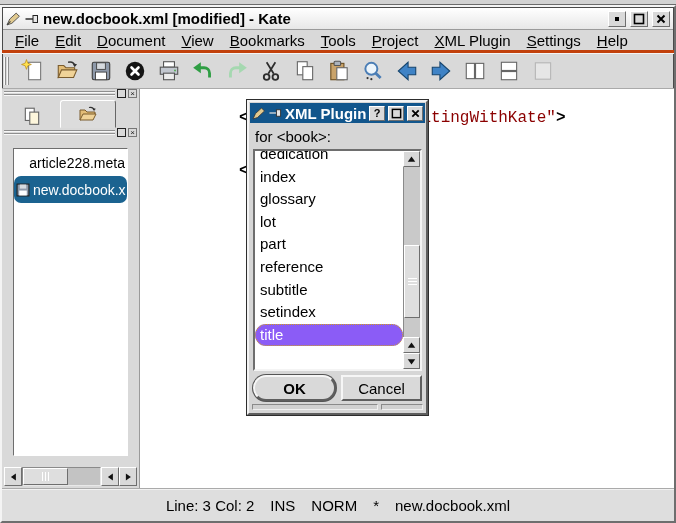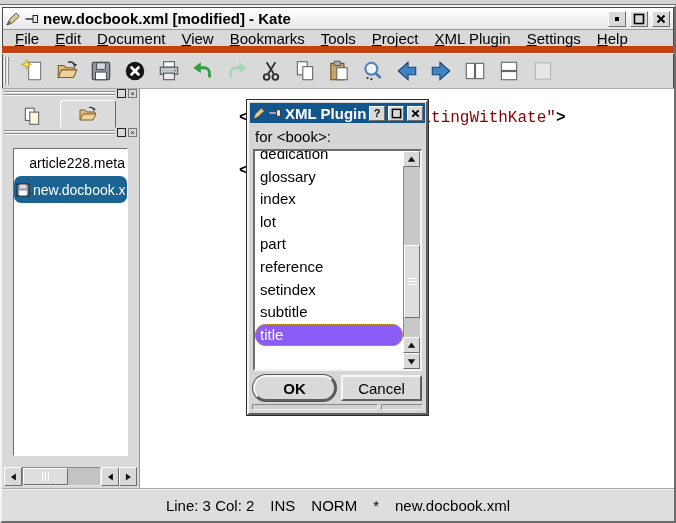--- a/index.html
+++ b/index.html
@@ -17,21 +17,21 @@
     background:#d9d9d9; border:2px solid; border-color:#f4f4f4 #6e6e6e #6e6e6e #f4f4f4;
     box-shadow:0 0 0 1px #4a4a4a inset; display:flex; flex-direction:column; }
 
   .titlebar { height:22px; margin:1px; background:linear-gradient(#ffffff,#e7e7e7);
     display:flex; align-items:center; gap:4px; padding:0 3px; border-bottom:1px solid #9a9a9a; }
   .titlebar .title { font-size:15px; font-weight:bold; color:#000; white-space:pre; flex:1; }
   .winbtn { width:18px; height:16px; background:#d9d9d9; border:1px solid; border-color:#fff #6e6e6e #6e6e6e #fff;
     display:flex; align-items:center; justify-content:center; }
 
   .menubar { height:22px; display:flex; align-items:center; padding-left:6px; gap:2px;
-    border-bottom:7px solid #c2410c; }
+    border-bottom:3px solid #c2410c; }
   .menu-item { display:inline-block; font-size:15px; color:#000; padding:1px 7px; white-space:pre; }
   .menu-item::first-letter { text-decoration:underline; }
 
   .toolbar { height:36px; display:flex; align-items:center; gap:4px; padding:2px 4px 2px 2px;
     border-bottom:1px solid #aaa; box-shadow:inset 0 1px 0 #f4f4f4; }
   .tb-handle { width:6px; height:28px; margin-right:4px;
     background:repeating-linear-gradient(90deg,#f7f7f7 0 1px,#8f8f8f 1px 2px,#d9d9d9 2px 3px); }
   .tb-btn { width:30px; height:30px; display:flex; align-items:center; justify-content:center; background:transparent; border:1px solid transparent; }
 
   .content { flex:1; display:flex; min-height:0; }
@@ -371,27 +371,27 @@
             <path d="M2.5 2.5 L9.5 9.5 M9.5 2.5 L2.5 9.5" stroke="#000" stroke-width="2"></path>
           </svg>
         </span>
     </div>
     <div class="dlg-label">
       <div>for &lt;book&gt;:</div>
     </div>
     <div class="dlg-list">
       <div class="items">
           <div class="list-item">dedication</div>
+          <div class="list-item">index</div>
           <div class="list-item">glossary</div>
-          <div class="list-item">index</div>
           <div class="list-item">lot</div>
           <div class="list-item">part</div>
           <div class="list-item">reference</div>
+          <div class="list-item">subtitle</div>
           <div class="list-item">setindex</div>
-          <div class="list-item">subtitle</div>
           <div class="list-item selected">title</div>
         </div>
       <div class="vscroll">
         <span class="v-btn">
             <svg width="11" height="9" viewBox="0 0 14 12">
               <polygon points="7,2 12,9 2,9" fill="#111"></polygon>
             </svg>
           </span>
         <span class="v-track">
           <span class="v-thumb">

